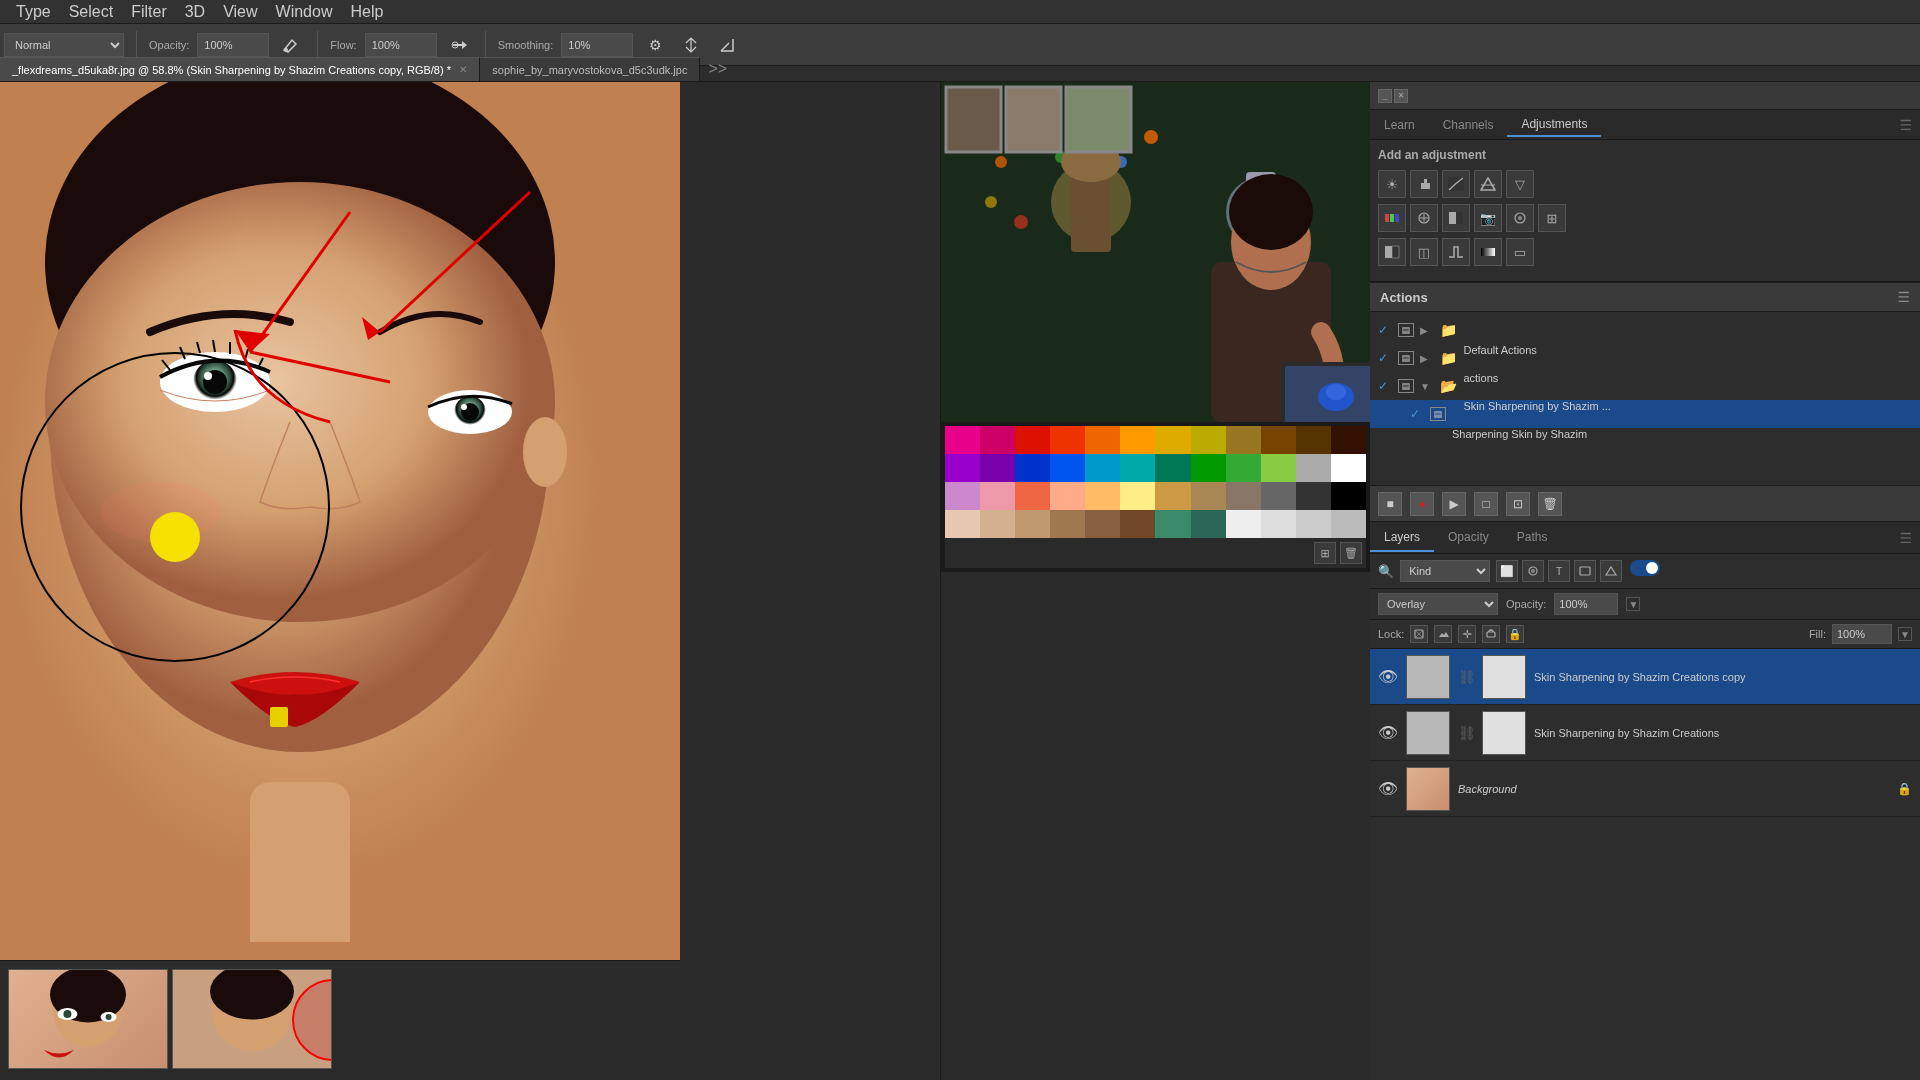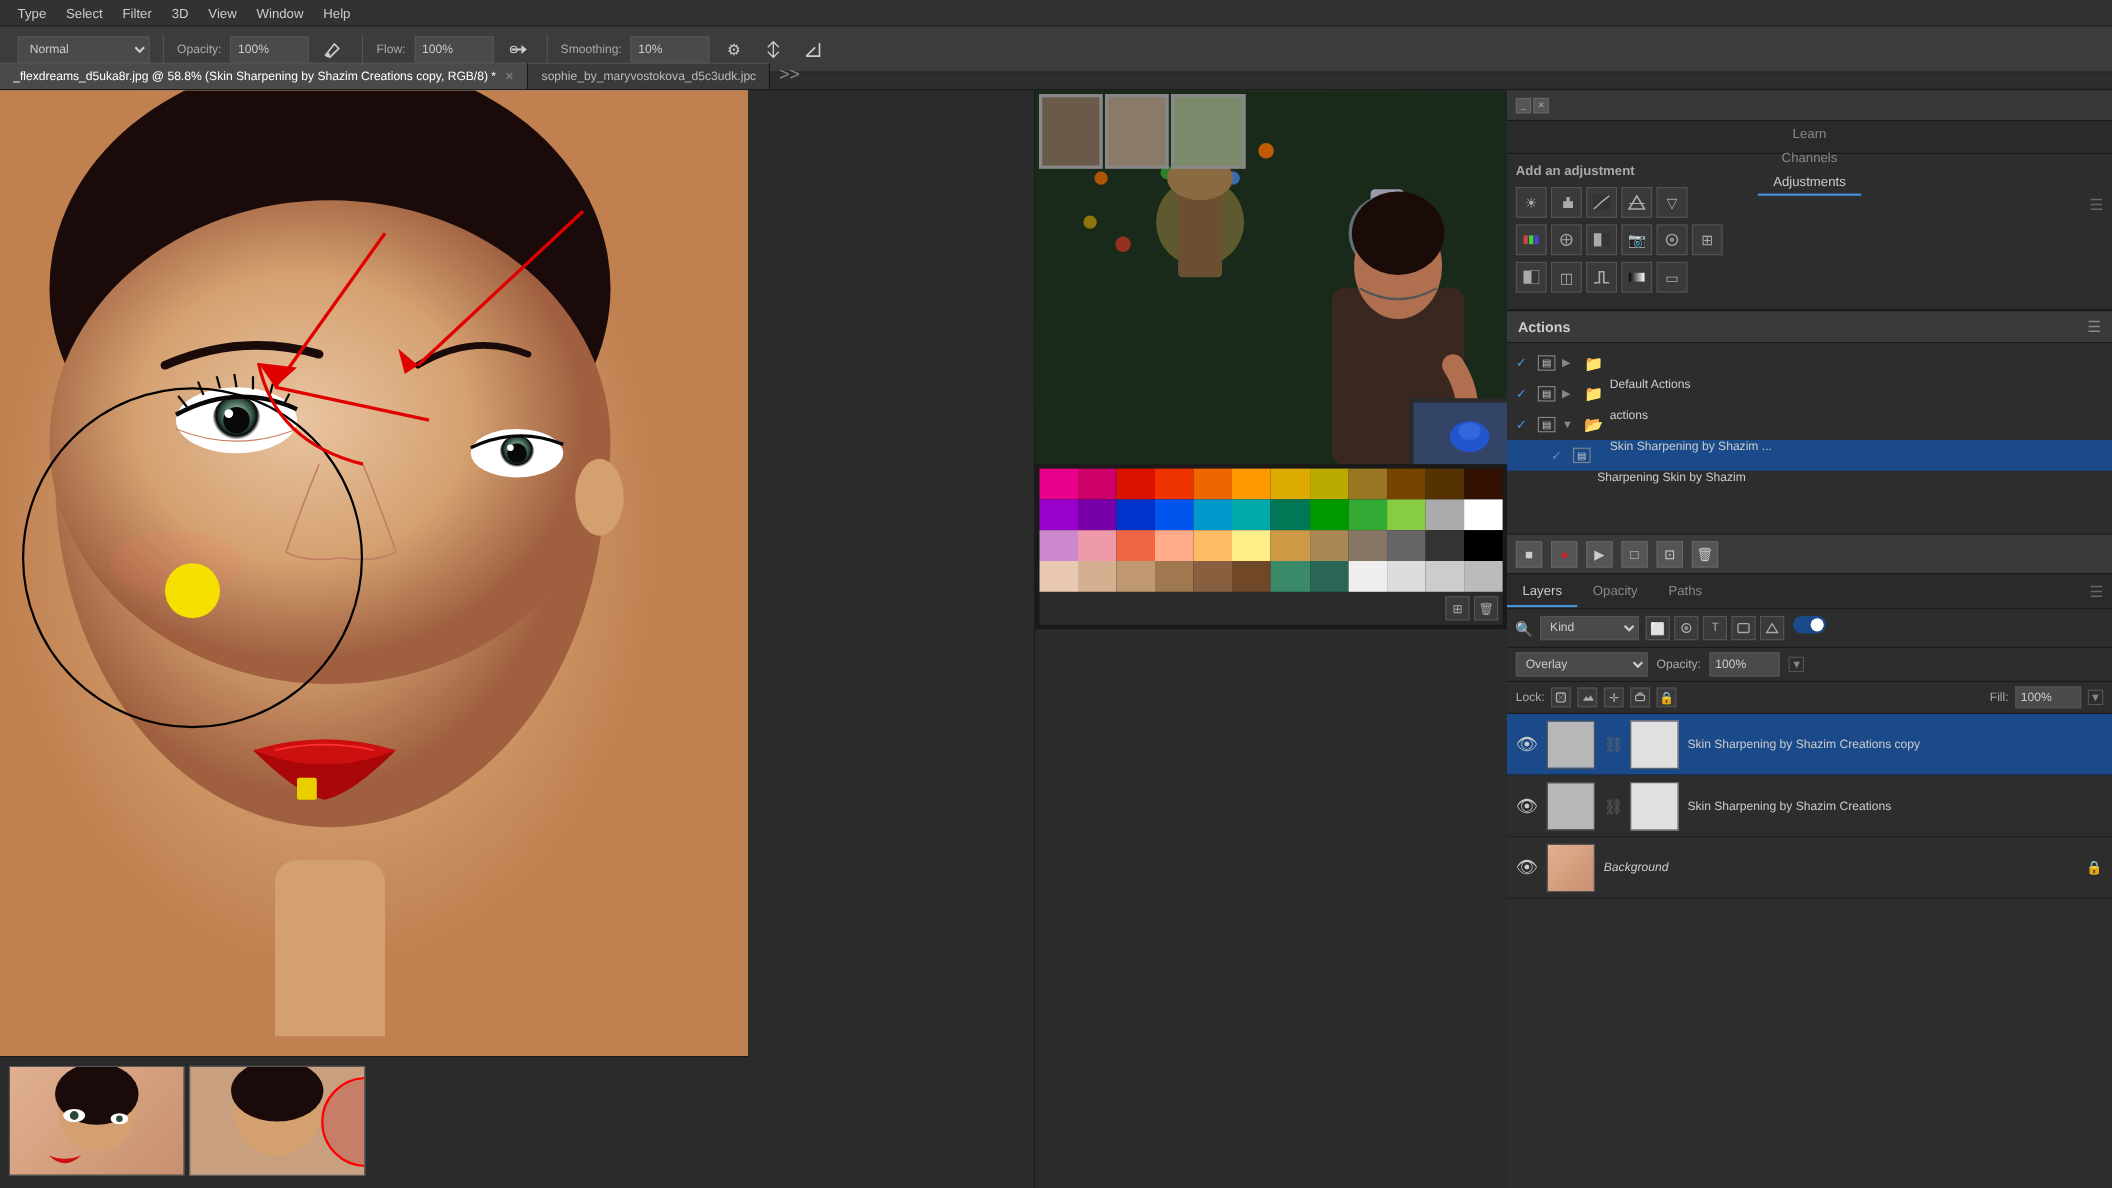--- a/index.html
+++ b/index.html
@@ -21,32 +21,32 @@
       background: #323232;
       display: flex;
       align-items: center;
       gap: 2px;
       padding: 0 8px;
       border-bottom: 1px solid #1a1a1a;
       flex-shrink: 0;
     }
     .menu-item {
       padding: 2px 8px;
-      font-size: 12px;
+      font-size: 16px;
       color: #ccc;
       cursor: pointer;
     }
 
     
     #toolbar {
       height: 42px;
       background: #3c3c3c;
       display: flex;
       align-items: center;
-      padding: 0 16px;
+      padding: 0 4px;
       gap: 8px;
       border-bottom: 1px solid #1a1a1a;
       flex-shrink: 0;
     }
     .toolbar-select {
       background: #4a4a4a;
       color: #ccc;
       border: 1px solid #555;
       height: 24px;
       padding: 0 6px;
@@ -483,21 +483,20 @@
       background: #2d2d2d;
       border-bottom: 1px solid #1a1a1a;
       flex-shrink: 0;
     }
     .adj-panel-tabs {
       display: flex;
       background: #2a2a2a;
       border-bottom: 1px solid #1a1a1a;
       height: 30px;
       align-items: center;
-      flex-direction: column;
     }
     .adj-ptab {
       padding: 4px 14px;
       font-size: 12px;
       color: #888;
       cursor: pointer;
     }
     .adj-ptab.active { color: #ccc; border-bottom: 2px solid #4a90d9; }
     .adj-content {
       padding: 8px;

